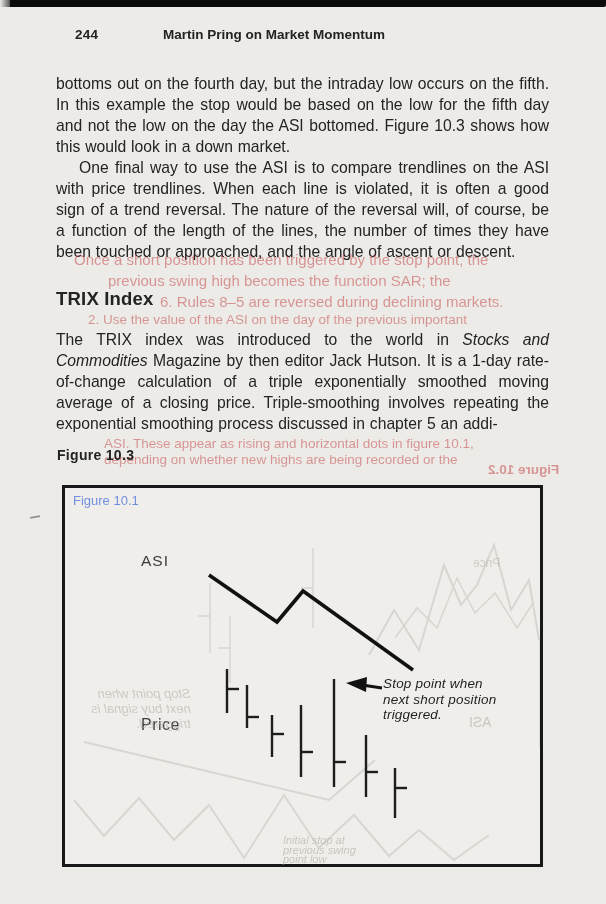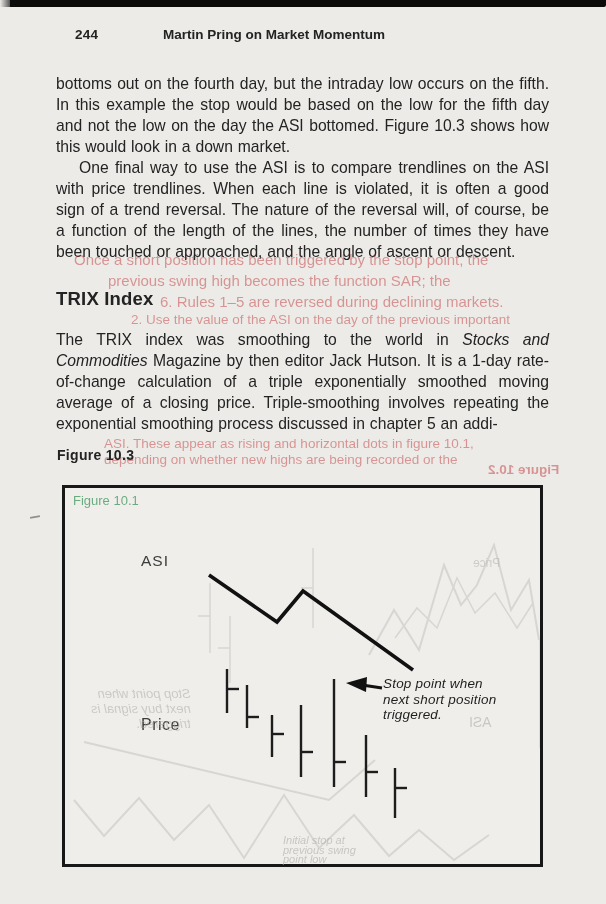--- a/index.html
+++ b/index.html
@@ -32,21 +32,21 @@
   .mirror{transform:scaleX(-1);display:inline-block;}
   
   .figbox{left:62px;top:485px;width:475px;height:376px;border:3px solid #181818;background:#efeeea;}
   .figbox svg{position:absolute;left:0;top:0;}
   .asi-label{position:absolute;left:76px;top:64px;font-size:15.5px;color:#3c3c3c;letter-spacing:1px;}
   .price-label{position:absolute;left:76px;top:228px;font-size:16px;color:#3c3c3c;letter-spacing:.5px;}
   .annot{position:absolute;left:318px;top:188px;font-size:13.5px;font-style:italic;line-height:15.5px;color:#1e1e1e;letter-spacing:.2px;}
   .g-annot{position:absolute;left:26px;top:198px;font-size:13px;font-style:italic;line-height:15px;color:#aeaca7;opacity:.55;filter:blur(.3px);transform:scaleX(-1);text-align:left;}
   .g-asi{position:absolute;left:404px;top:226px;font-size:14px;color:#b0aea9;opacity:.6;transform:scaleX(-1);}
   .g-price{position:absolute;left:408px;top:68px;font-size:12px;color:#b4b2ad;opacity:.55;transform:scaleX(-1);}
-  .g-figref{position:absolute;left:8px;top:5px;font-size:13px;color:#15803d;opacity:.6;}
+  .g-figref{position:absolute;left:8px;top:5px;font-size:13px;color:#1d4ed8;opacity:.6;}
   .g-small{position:absolute;left:218px;top:348px;font-size:11px;line-height:9.5px;font-style:italic;color:#b2b0ab;opacity:.65;}
   
   .bar-line{stroke:#1d1d1d;stroke-width:2.4;stroke-linecap:butt;}
   .asi-line{stroke:#111;stroke-width:3.6;fill:none;stroke-linejoin:miter;}
   .arrow-line{stroke:#111;stroke-width:3;}
   .arrow-head{fill:#111;}
   .ghost-stroke{stroke:#d7d6d2;stroke-width:2;fill:none;}
   .ghost-stroke.thin{stroke-width:1.5;}
 </style>
 </head>
@@ -57,26 +57,26 @@
 <div class="abs margin-dash"></div>
 
 <div class="abs pagenum">244</div>
 <div class="abs runhead">Martin Pring on Market Momentum</div>
 
 <p class="abs para p1">bottoms out on the fourth day, but the intraday low occurs on the fifth. In this example the stop would be based on the low for the fifth day and not the low on the day the ASI bottomed. Figure 10.3 shows how this would look in a down market.</p>
 <p class="abs para p2">One final way to use the ASI is to compare trendlines on the ASI with price trendlines. When each line is violated, it is often a good sign of a trend reversal. The nature of the reversal will, of course, be a function of the length of the lines, the number of times they have been touched or approached, and the angle of ascent or descent.</p>
 
 <div class="abs ghost" style="left:74px;top:251px;">Once a short position has been triggered by the stop point, the</div>
 <div class="abs ghost" style="left:108px;top:272px;">previous swing high becomes the function SAR; the</div>
-<div class="abs ghost" style="left:160px;top:293px;">6. Rules 1–5 are reversed during declining markets.</div>
-<div class="abs ghost sm" style="left:88px;top:312px;margin-left:43px;">2. Use the value of the ASI on the day of the previous important</div>
+<div class="abs ghost" style="left:160px;top:293px;">6. Rules 8–5 are reversed during declining markets.</div>
+<div class="abs ghost sm" style="left:88px;top:312px;">2. Use the value of the ASI on the day of the previous important</div>
 
 <h2 class="abs heading">TRIX Index</h2>
 
-<p class="abs para p3"><span>The TRIX index was smoothing to the world in </span><i>Stocks and Commodities</i><span> Magazine by then editor Jack Hutson. It is a 1-day rate-of-change calculation of a triple exponentially smoothed moving average of a closing price. Triple-smoothing involves repeating the exponential smoothing process discussed in chapter 5 an addi-</span></p>
+<p class="abs para p3"><span>The TRIX index was introduced to the world in </span><i>Stocks and Commodities</i><span> Magazine by then editor Jack Hutson. It is a 1-day rate-of-change calculation of a triple exponentially smoothed moving average of a closing price. Triple-smoothing involves repeating the exponential smoothing process discussed in chapter 5 an addi-</span></p>
 
 <div class="abs ghost sm" style="left:104px;top:436px;text-align:center;">ASI. These appear as rising and horizontal dots in figure 10.1,</div>
 <div class="abs ghost sm" style="left:104px;top:452px;">depending on whether new highs are being recorded or the</div>
 <div class="abs ghost sm" style="left:488px;top:462px;font-weight:bold;"><span class="mirror">Figure 10.2</span></div>
 
 <div class="abs figlabel">Figure 10.3</div>
 
 <div class="abs figbox">
   <svg id="fig-svg" width="475" height="376" viewBox="0 0 475 376">
 

